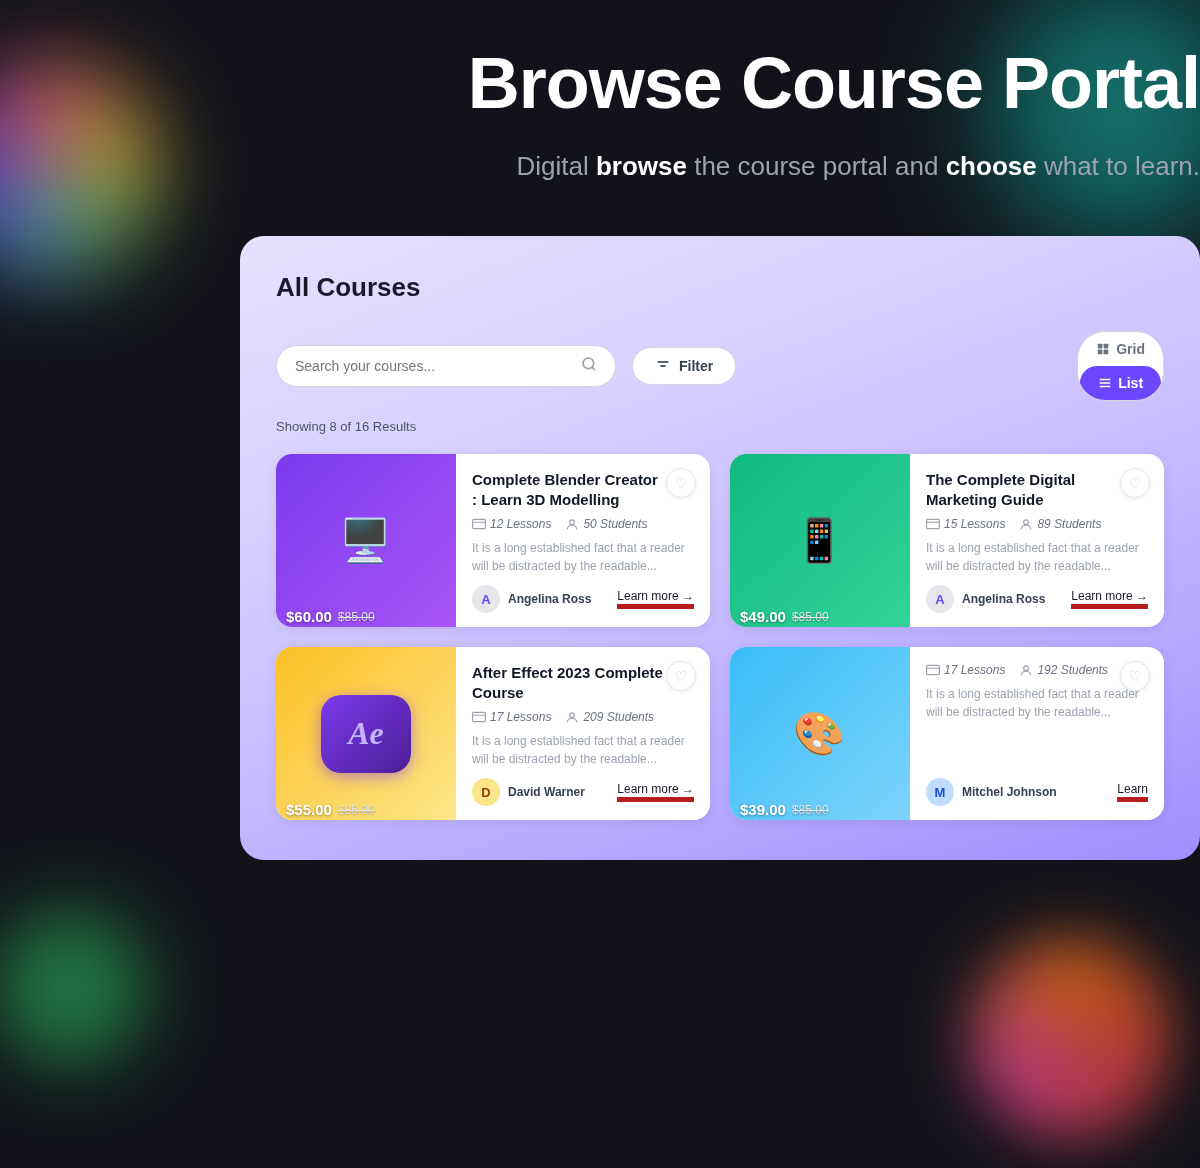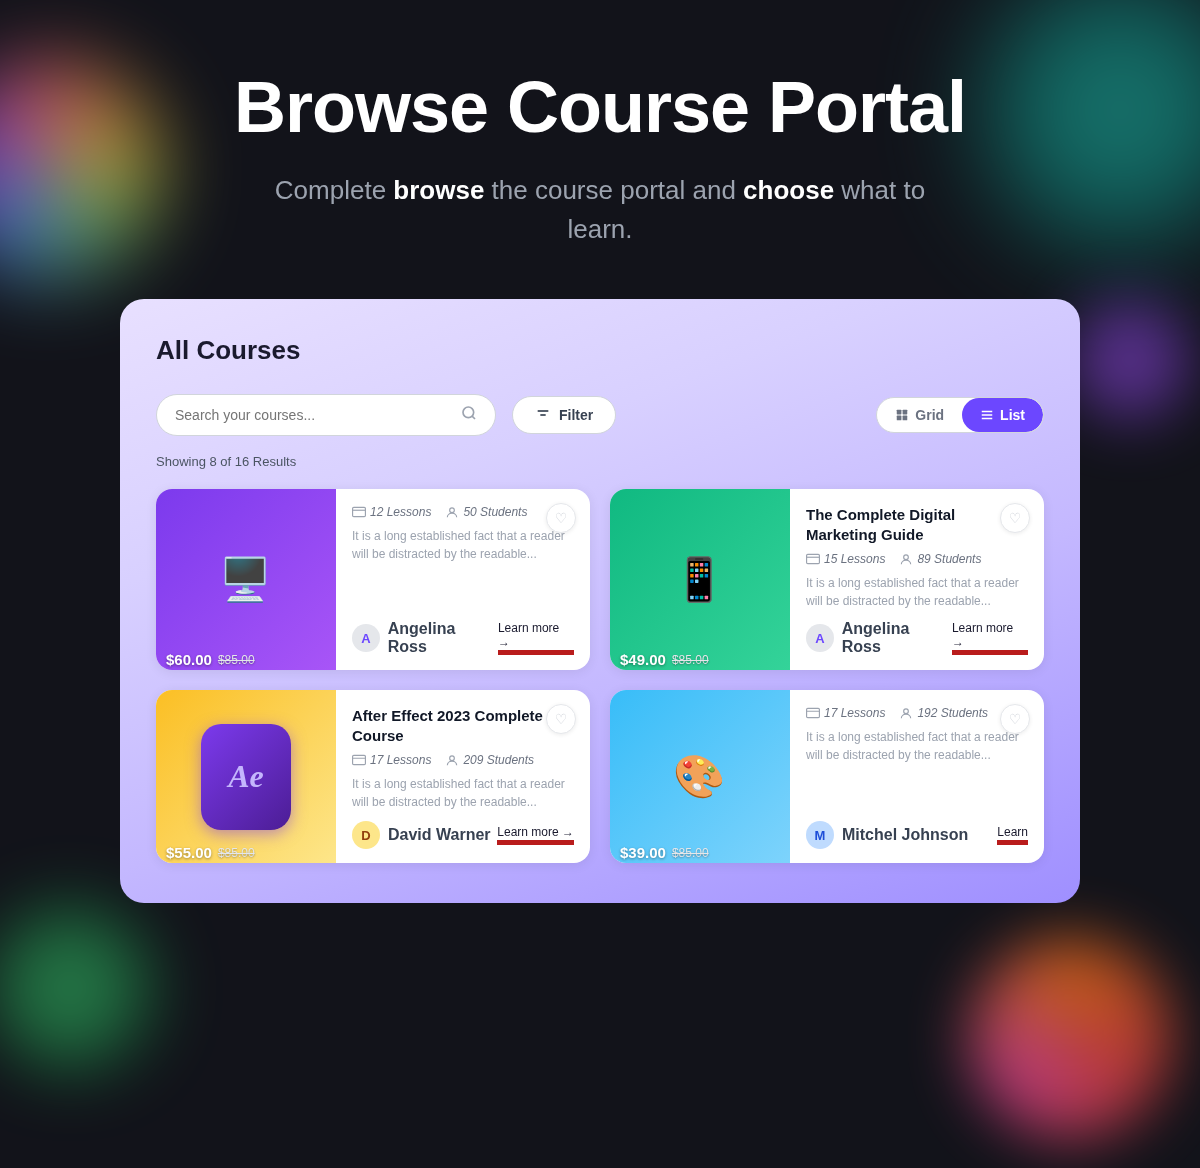--- a/index.html
+++ b/index.html
@@ -73,22 +73,22 @@
       filter: blur(30px);
       opacity: 0.5;
       z-index: 0;
     }
 
     .page-wrapper {
       position: relative;
       z-index: 1;
       display: flex;
       flex-direction: column;
-      align-items: center;
-      padding-top: 68px;
+      align-items: flex-end;
+      padding-top: 44px;
     }
 
     .hero-title {
       font-size: 72px;
       font-weight: 800;
       color: #ffffff;
       text-align: center;
       letter-spacing: -1px;
       line-height: 1.1;
       margin-bottom: 24px;
@@ -308,21 +308,21 @@
       overflow: hidden;
       background: #e5e7eb;
       display: flex;
       align-items: center;
       justify-content: center;
       font-size: 13px;
       font-weight: 700;
       color: #6c47ff;
     }
     .instructor-name {
-      font-size: 16px;
+      font-size: 12px;
       font-weight: 600;
       color: #374151;
     }
     .learn-more {
       font-size: 12px;
       font-weight: 400;
       color: #1a1a2e;
       text-decoration: none;
       display: flex;
       align-items: center;
@@ -362,21 +362,21 @@
     .icon-marketing {
       width: 90px;
       height: 90px;
       display: flex;
       align-items: center;
       justify-content: center;
       font-size: 42px;
     }
     .icon-ae {
       width: 90px;
-      height: 106px;
+      height: 78px;
       background: linear-gradient(135deg, #7c3aed 0%, #4c1d95 100%);
       border-radius: 20px;
       display: flex;
       align-items: center;
       justify-content: center;
       font-size: 32px;
       font-weight: 900;
       color: #c4b5fd;
       font-style: italic;
       font-family: serif;
@@ -397,21 +397,21 @@
 <div class="blob-tl"></div>
 <div class="blob-tr"></div>
 <div class="blob-br"></div>
 <div class="blob-bl-green"></div>
 <div class="blob-purple"></div>
 
 <div class="page-wrapper">
 
   <h1 class="hero-title">Browse Course Portal</h1>
   <p class="hero-subtitle">
-    <span>Complete </span><span class="highlight-white">browse</span><span> the course portal and </span><span class="highlight-white">choose</span><span> what to learn.</span>
+    <span>Digital </span><span class="highlight-white">browse</span><span> the course portal and </span><span class="highlight-white">choose</span><span> what to learn.</span>
   </p>
 
   <div class="main-card">
 
     <div class="card-header">All Courses</div>
 
     <div class="search-filter-row">
       <div class="search-box">
         <input class="search-input" type="text" placeholder="Search your courses..." style="">
         <span class="search-icon-svg">
@@ -424,21 +424,21 @@
 
       <button class="filter-btn">
         <svg width="16" height="16" viewBox="0 0 24 24" fill="none" stroke="currentColor" stroke-width="2.5">
           <line x1="4" y1="6" x2="20" y2="6"></line>
           <line x1="8" y1="12" x2="16" y2="12"></line>
           <line x1="12" y1="18" x2="12" y2="18"></line>
         </svg>
         <span>Filter</span>
       </button>
 
-      <div class="view-toggle" style="margin-left:auto;">
+      <div class="view-toggle" style="margin-left:auto;flex-direction:column;">
         <button class="view-btn">
           <svg width="14" height="14" viewBox="0 0 24 24" fill="currentColor">
             <rect x="3" y="3" width="8" height="8" rx="1"></rect>
               <rect x="13" y="3" width="8" height="8" rx="1"></rect>
             <rect x="3" y="13" width="8" height="8" rx="1"></rect>
               <rect x="13" y="13" width="8" height="8" rx="1"></rect>
           </svg>
           <span>Grid</span>
         </button>
         <button class="view-btn active">
@@ -459,20 +459,21 @@
       <div class="course-card">
         <div class="course-thumb thumb-bg-blender">
           <div class="icon-blender">🖥️</div>
           <div class="course-price-badge">
             <span class="price-main">$60.00</span>
             <span class="price-old">$85.00</span>
           </div>
         </div>
         <div class="course-body">
           <button class="fav-btn">♡</button>
+          <div class="course-title">Complete Blender Creator : Learn 3D Modelling</div>
           <div class="course-meta">
             <span class="meta-item">
               <svg width="14" height="12" viewBox="0 0 24 18" fill="none" stroke="#9ca3af" stroke-width="2">
                   <rect x="1" y="1" width="22" height="16" rx="2"></rect>
                   <line x1="1" y1="6" x2="23" y2="6"></line>
                 </svg>
               <span>12 Lessons</span>
             </span>
             <span class="meta-item">
               <svg width="14" height="12" viewBox="0 0 24 18" fill="none" stroke="#9ca3af" stroke-width="2">

